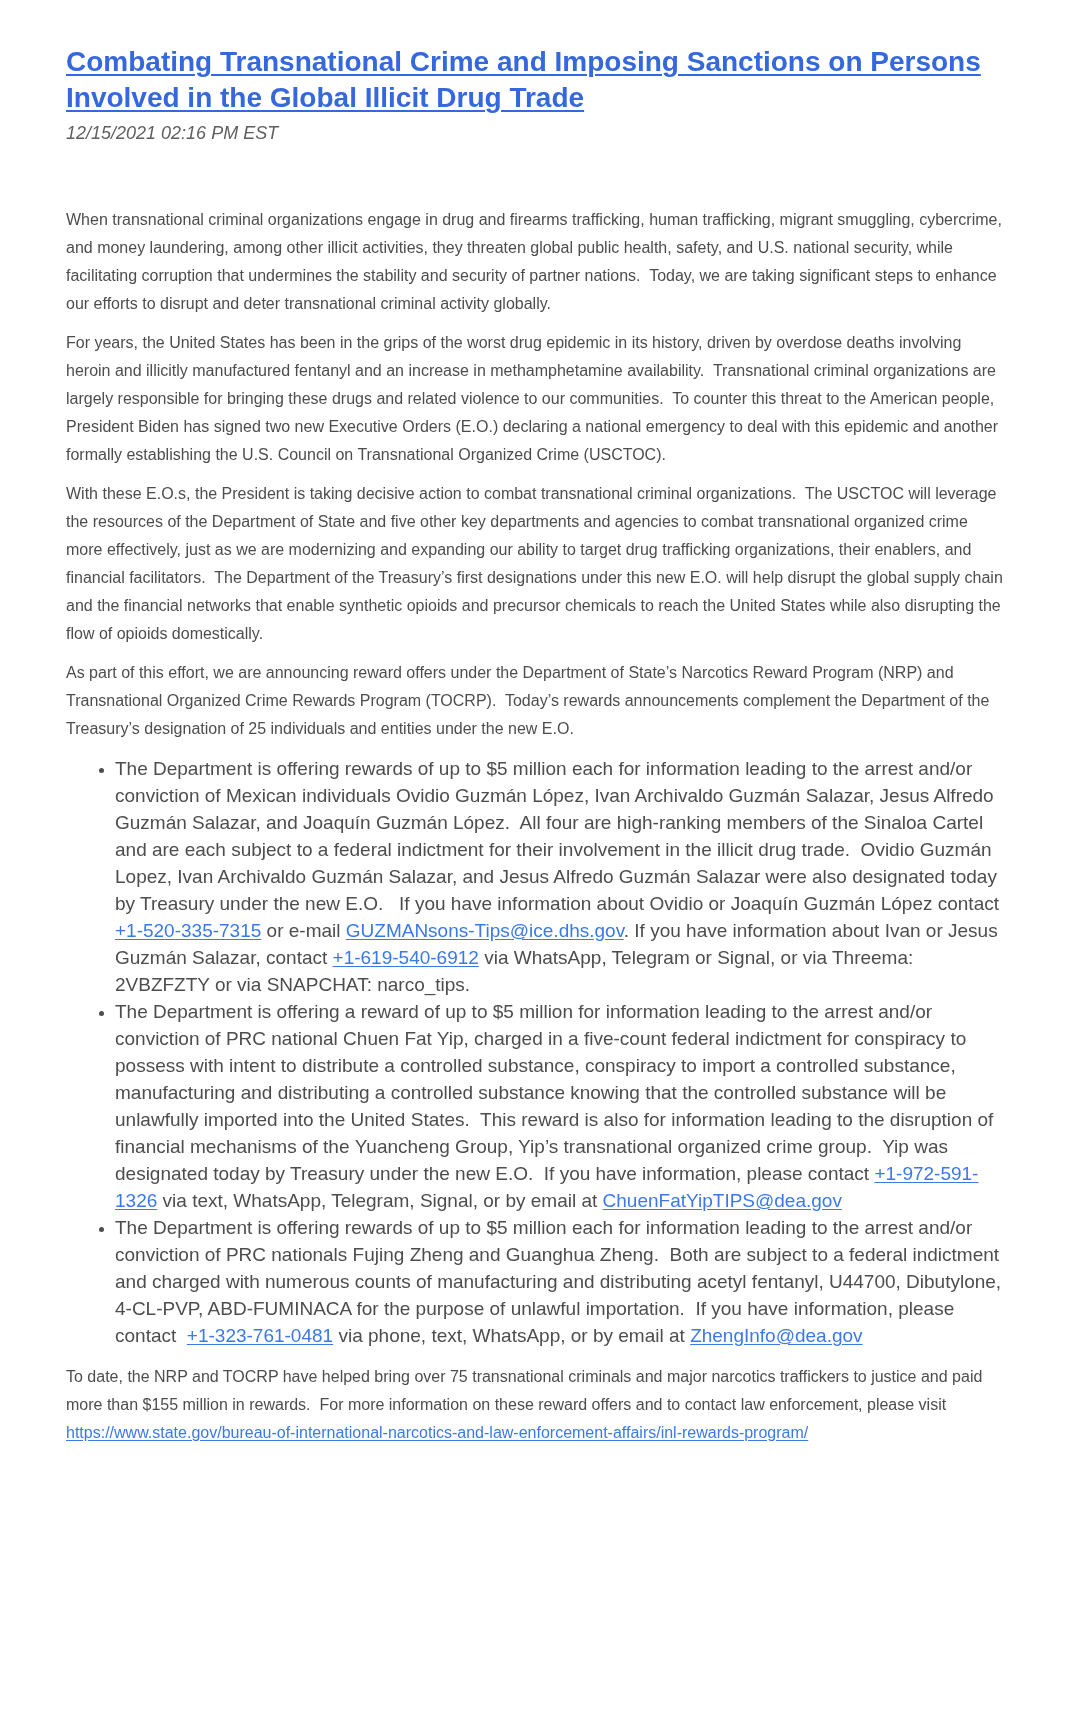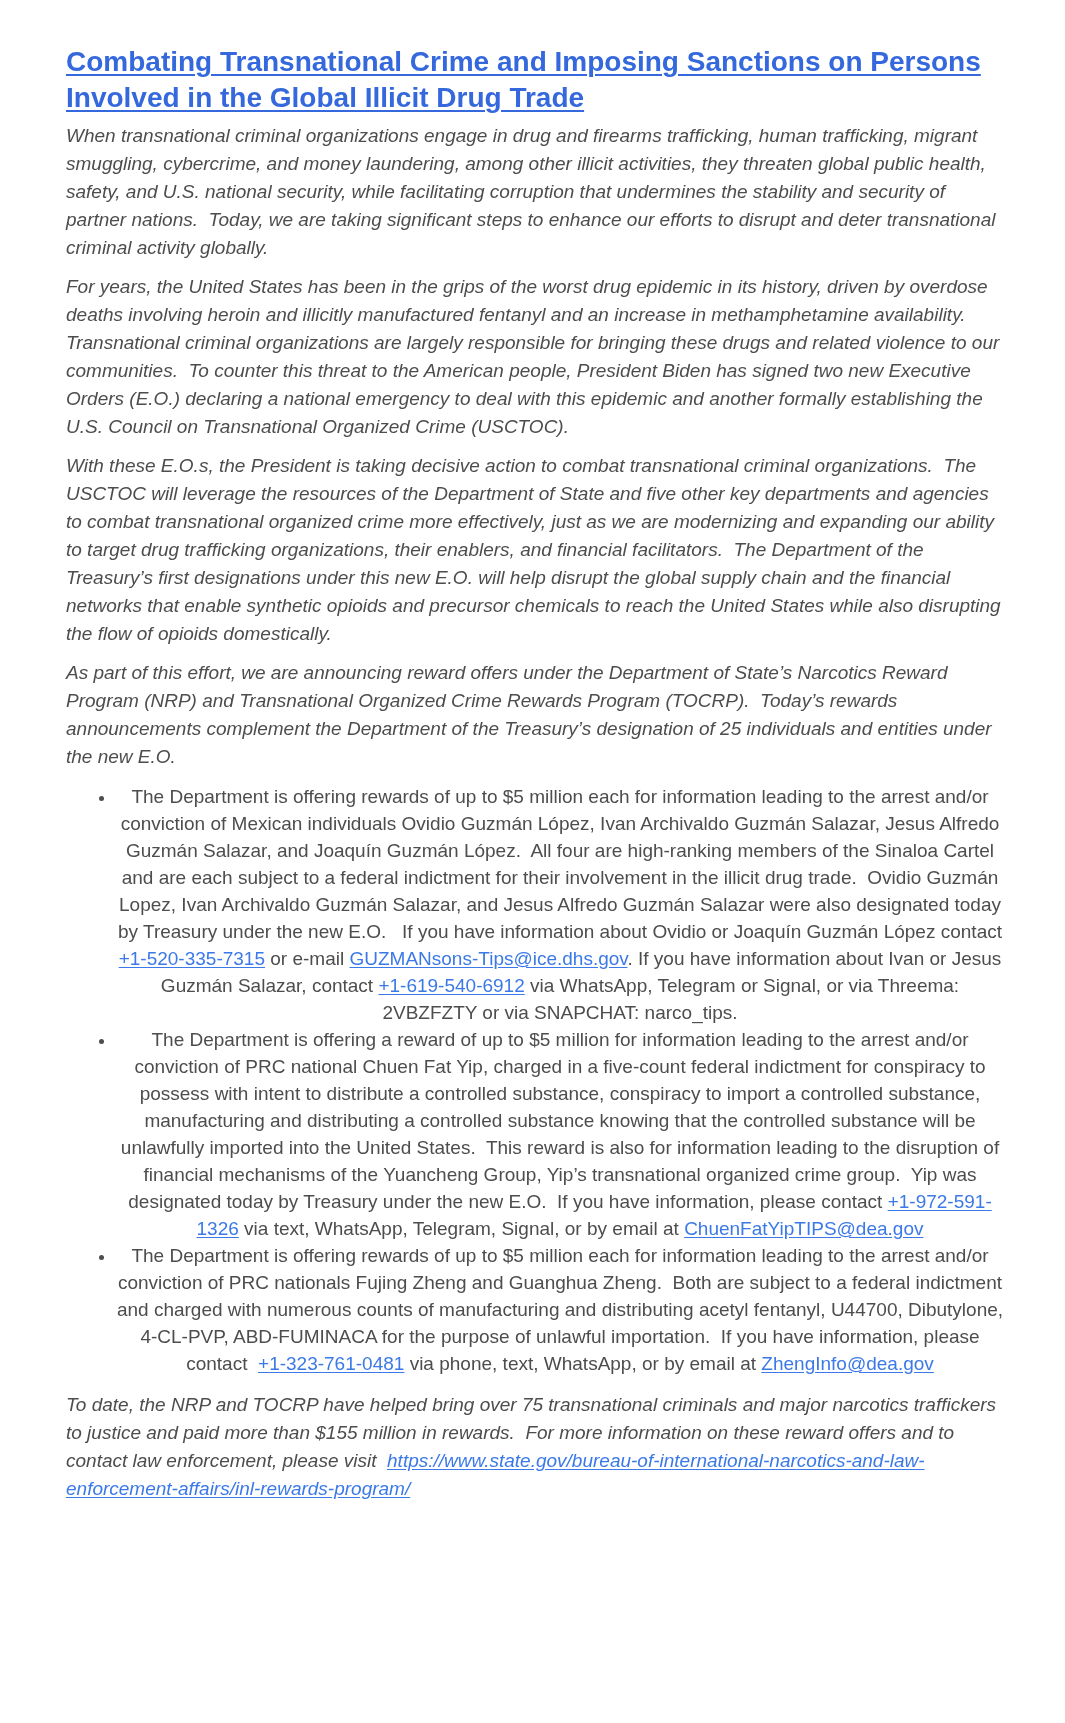--- a/index.html
+++ b/index.html
@@ -37,31 +37,29 @@
     color: #5f5f5f;
     margin: 0 0 62px 0;
   }
   p.byline {
     font-size: 19px;
     line-height: 28px;
     margin: 0 0 19px 0;
     white-space: pre-wrap;
   }
   p.body-para {
-    font-size: 19px;
+    font-size: 16px;
     line-height: 28px;
     margin: 0 0 11px 0;
     white-space: pre-wrap;
-    font-style: italic;
   }
   ul.bullet-list {
     margin: 12px 0 14px 0;
     padding-left: 49px;
     list-style-type: disc;
-    text-align: center;
   }
   ul.bullet-list li {
     font-size: 19px;
     line-height: 27px;
     margin: 0;
     padding: 0;
     white-space: pre-wrap;
   }
   ul.bullet-list li::marker {
     color: #4d4d4d;
@@ -77,20 +75,21 @@
     cursor: pointer;
   }
 </style>
 </head>
 <body>
 
 <div class="page">
 
   <h1 class="doc-title"><a class="title-link">Combating Transnational Crime and Imposing Sanctions on Persons Involved in the Global Illicit Drug Trade</a></h1>
 
+  <div class="timestamp">12/15/2021 02:16 PM EST</div>
 
 
   <p class="body-para"><span>When transnational criminal organizations engage in drug and firearms trafficking, human trafficking, migrant smuggling, cybercrime, and money laundering, among other illicit activities, they threaten global public health, safety, and U.S. national security, while facilitating corruption that undermines the stability and security of partner nations.  Today, we are taking significant steps to enhance our efforts to disrupt and deter transnational criminal activity globally.</span></p>
 
   <p class="body-para"><span>For years, the United States has been in the grips of the worst drug epidemic in its history, driven by overdose deaths involving heroin and illicitly manufactured fentanyl and an increase in methamphetamine availability.  Transnational criminal organizations are largely responsible for bringing these drugs and related violence to our communities.  To counter this threat to the American people, President Biden has signed two new Executive Orders (E.O.) declaring a national emergency to deal with this epidemic and another formally establishing the U.S. Council on Transnational Organized Crime (USCTOC).</span></p>
 
   <p class="body-para"><span>With these E.O.s, the President is taking decisive action to combat transnational criminal organizations.  The USCTOC will leverage the resources of the Department of State and five other key departments and agencies to combat transnational organized crime more effectively, just as we are modernizing and expanding our ability to target drug trafficking organizations, their enablers, and financial facilitators.  The Department of the Treasury’s first designations under this new E.O. will help disrupt the global supply chain and the financial networks that enable synthetic opioids and precursor chemicals to reach the United States while also disrupting the flow of opioids domestically.</span></p>
 
   <p class="body-para"><span>As part of this effort, we are announcing reward offers under the Department of State’s Narcotics Reward Program (NRP) and Transnational Organized Crime Rewards Program (TOCRP).  Today’s rewards announcements complement the Department of the Treasury’s designation of 25 individuals and entities under the new E.O.</span></p>
 

